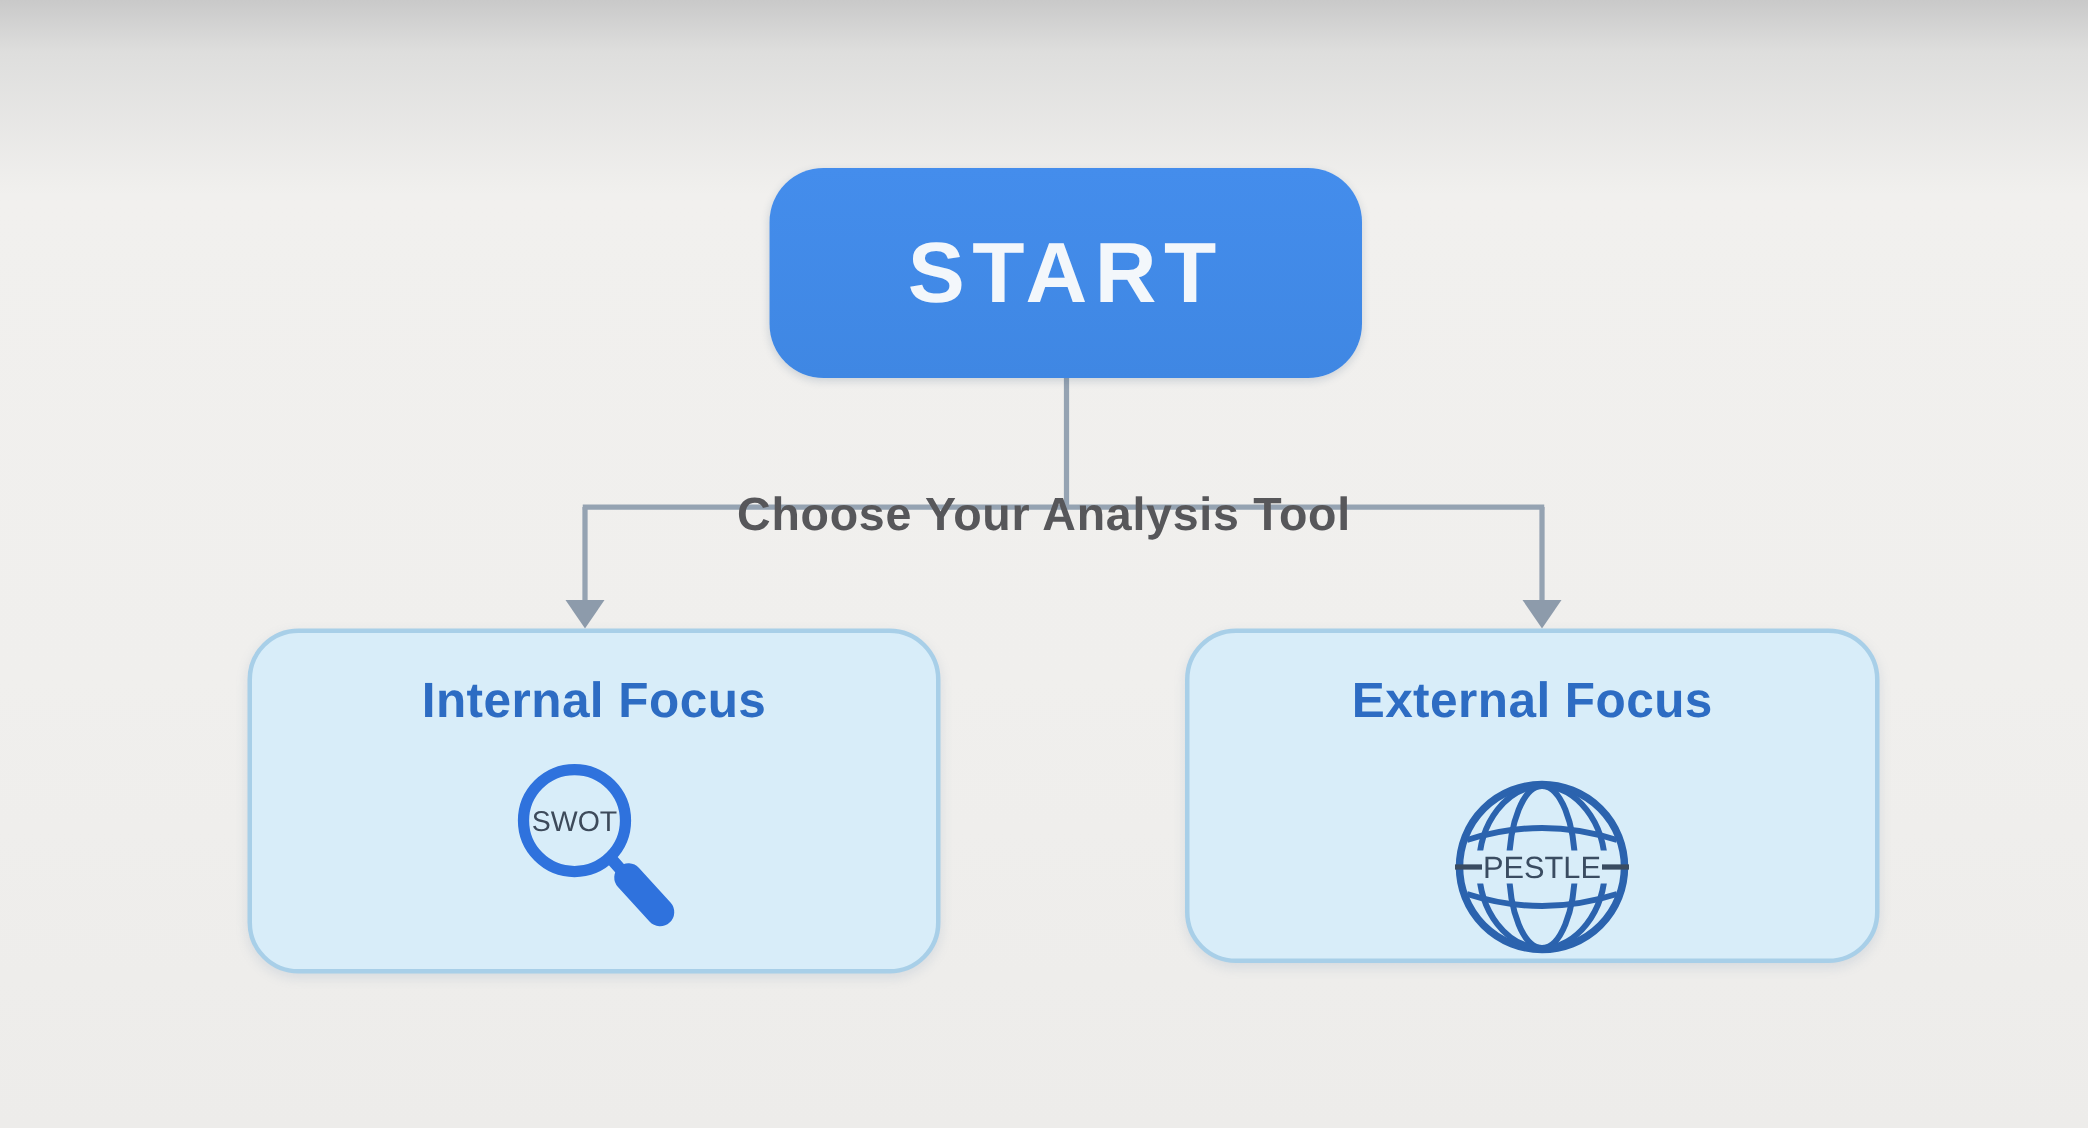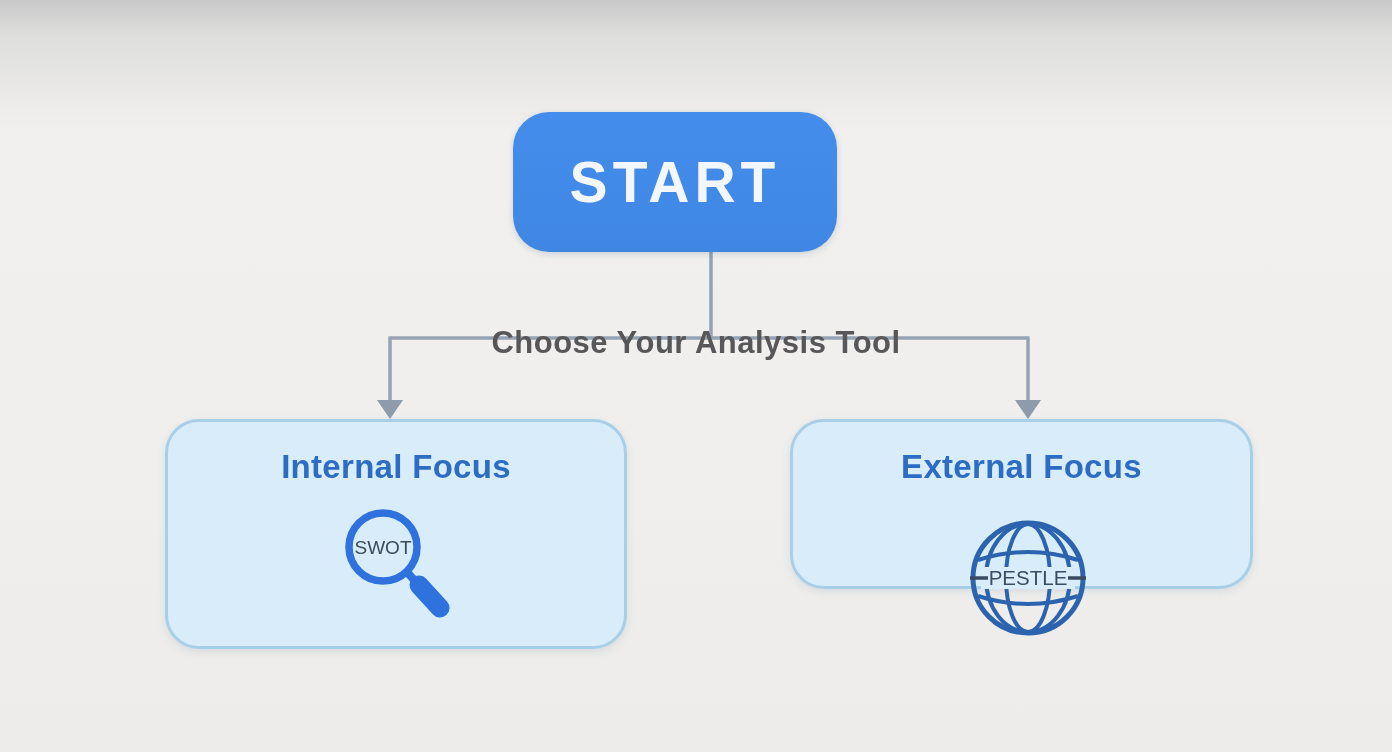--- a/index.html
+++ b/index.html
@@ -15,21 +15,21 @@
 
   svg.connectors {
     position: absolute;
     left: 0; top: 0;
     width: 1392px; height: 752px;
   }
 
   .start-btn {
     position: absolute;
     left: 513px; top: 112px;
-    width: 324px; height: 140px;
+    width: 395px; height: 140px;
     background: linear-gradient(180deg, #448dec 0%, #3f87e3 100%);
     border-radius: 36px;
     display: flex; align-items: center; justify-content: center;
     box-shadow: 0 2px 6px rgba(40, 70, 110, 0.18);
   }
   .start-btn span {
     color: #f3f7fb;
     font-size: 57px;
     font-weight: bold;
     letter-spacing: 5px;
@@ -49,21 +49,21 @@
   .branch-box {
     position: absolute;
     width: 462px; height: 230px;
     background: #d8edf9;
     border: 3px solid #a8cfe8;
     border-radius: 34px;
     box-sizing: border-box;
     box-shadow: 0 3px 8px rgba(110, 140, 170, 0.18);
   }
   .branch-box.left  { left: 165px; top: 419px; }
-  .branch-box.right { left: 790px; top: 419px; width: 463px; height: 170px; }
+  .branch-box.right { left: 790px; top: 419px; width: 463px; height: 223px; }
 
   .branch-title {
     position: absolute;
     left: 0; right: 0; top: 26px;
     text-align: center;
     font-size: 33px;
     font-weight: bold;
     color: #2d6cc3;
     letter-spacing: 0.3px;
   }

